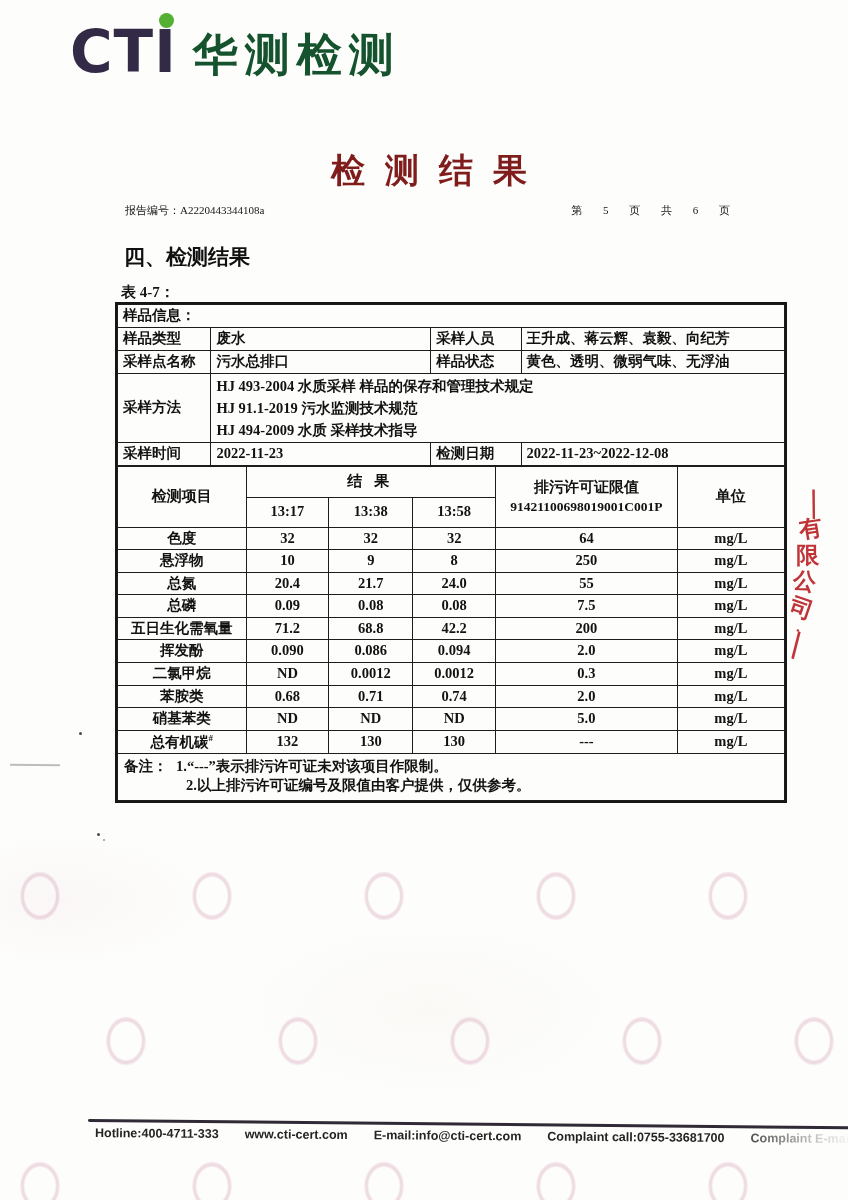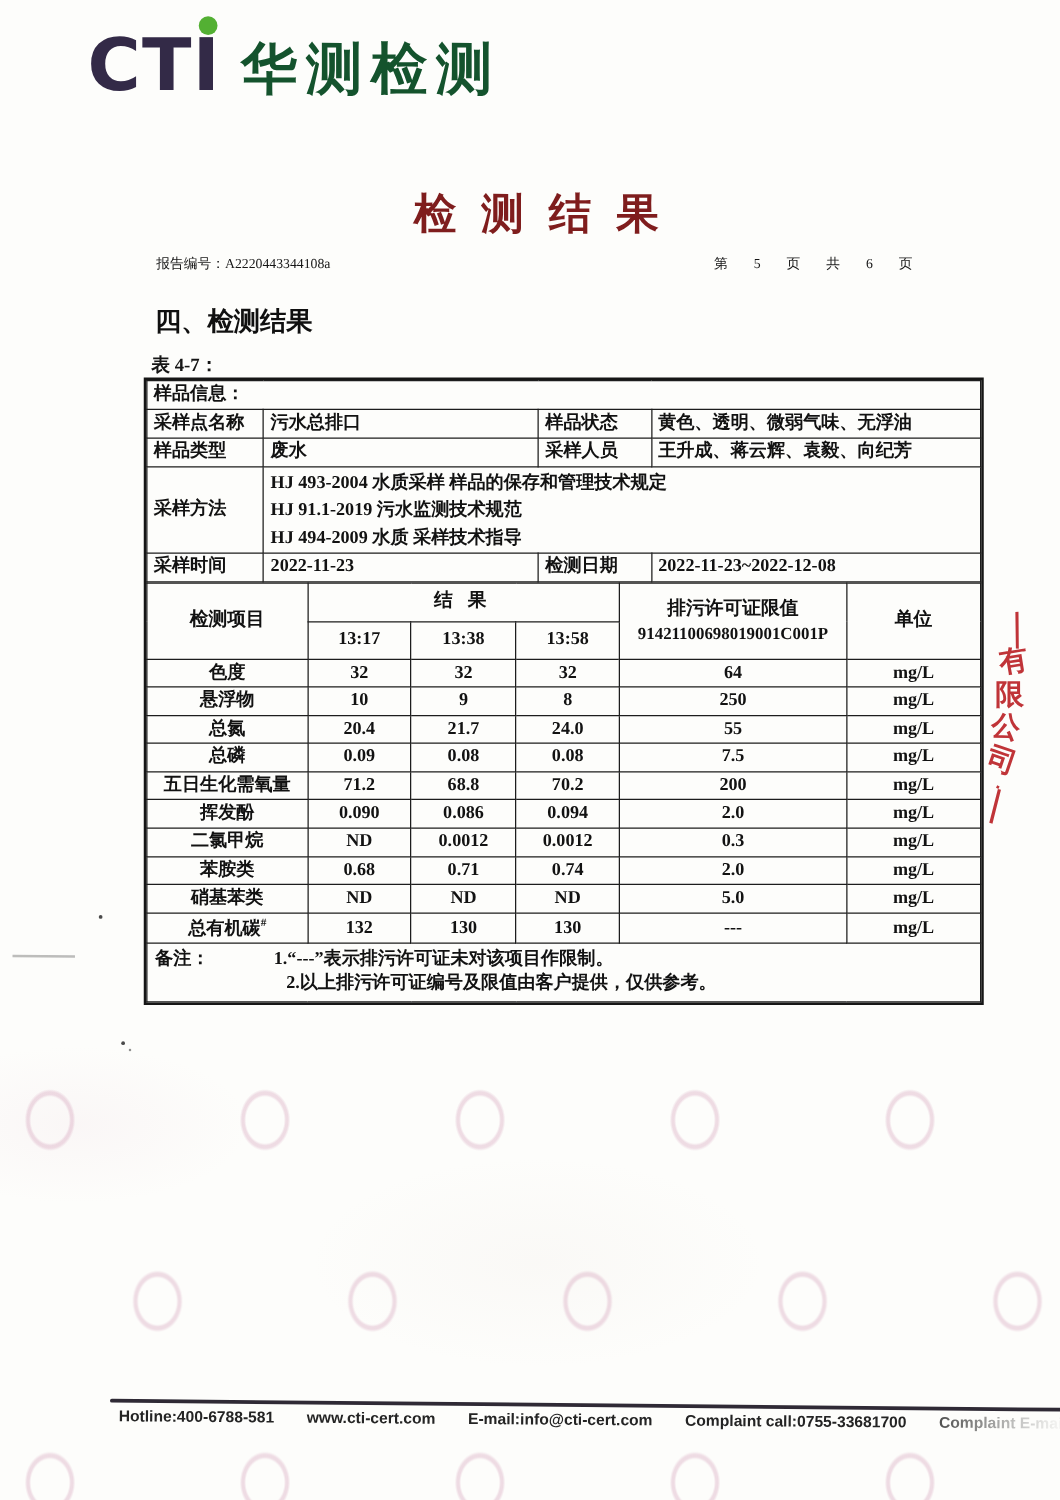--- a/index.html
+++ b/index.html
@@ -42,21 +42,21 @@
   .results-table th { text-align:center; }
   .res-h1 th { height:31px; font-size:15px; }
   .res-h2 th { height:30px; font-family:"Liberation Serif", serif; }
   .res-title { letter-spacing:12px; padding-left:12px; }
   .limit-code { font-size:13.5px; letter-spacing:0; font-weight:700; }
   .data-row td { height:22px; text-align:center; }
   sup { font-size:9px; }
   .notes-cell { padding:3px 6px 5px 6px; }
   .notes-flex { display:flex; }
   .notes-label { width:52px; flex:none; font-weight:700; }
-  .notes-lines div { line-height:19px;margin-left:43px; }
+  .notes-lines div { line-height:19px; }
   .notes-lines div:nth-child(2) { padding-left:10px; }
   
   .stamp { position:absolute; left:794px; top:490px; display:flex; flex-direction:column;
            align-items:center; gap:2px; transform:rotate(7deg); color:#bb2328; opacity:0.92; }
   .stamp span { font-size:23px; font-weight:bold; line-height:1.08; display:block; }
   .stamp span:nth-child(1){ transform:rotate(-50deg) scale(1.1); }
   .stamp span:nth-child(2){ transform:rotate(-16deg); }
   .stamp span:nth-child(3){ transform:rotate(-7deg); }
   .stamp span:nth-child(4){ transform:rotate(3deg); }
   .stamp span:nth-child(5){ transform:rotate(12deg); }
@@ -122,30 +122,30 @@
         <col style="width:88px">
         <col style="width:207px">
         <col style="width:85px">
         <col style="width:248px">
       </colgroup>
     <tbody>
         <tr class="info-head">
       <td colspan="4">样品信息：</td>
     </tr>
     <tr class="rowA">
+      <td>样品类型</td>
+      <td>废水</td>
+      <td>采样人员</td>
+      <td>王升成、蒋云辉、袁毅、向纪芳</td>
+    </tr>
+    <tr class="rowA">
       <td>采样点名称</td>
       <td>污水总排口</td>
       <td>样品状态</td>
       <td>黄色、透明、微弱气味、无浮油</td>
-    </tr>
-    <tr class="rowA">
-      <td>样品类型</td>
-      <td>废水</td>
-      <td>采样人员</td>
-      <td>王升成、蒋云辉、袁毅、向纪芳</td>
     </tr>
     <tr>
       <td>采样方法</td>
       <td colspan="3" class="method-cell">
         <div>HJ 493-2004  水质采样  样品的保存和管理技术规定</div>
         <div>HJ 91.1-2019  污水监测技术规范</div>
         <div>HJ 494-2009  水质  采样技术指导</div>
       </td>
     </tr>
     <tr class="rowA">
@@ -211,21 +211,21 @@
       <td>0.09</td>
       <td>0.08</td>
       <td>0.08</td>
       <td>7.5</td>
       <td>mg/L</td>
     </tr>
     <tr class="data-row">
       <td>五日生化需氧量</td>
       <td>71.2</td>
       <td>68.8</td>
-      <td>70.2</td>
+      <td>42.2</td>
       <td>200</td>
       <td>mg/L</td>
     </tr>
     <tr class="data-row">
       <td>挥发酚</td>
       <td>0.090</td>
       <td>0.086</td>
       <td>0.094</td>
       <td>2.0</td>
       <td>mg/L</td>
@@ -288,18 +288,18 @@
   <span>＼</span>
 </div>
 
 <div class="artifact-line-left"></div>
 <div class="dot dot1"></div>
 <div class="dot dot2"></div>
 <div class="dot dot3"></div>
 
 <div class="footer-divider"></div>
 <div class="footer">
-  <span>Hotline:400-6788-581</span>
+  <span>Hotline:400-4711-333</span>
   <span>www.cti-cert.com</span>
   <span>E-mail:info@cti-cert.com</span>
   <span>Complaint call:0755-33681700</span>
   <span class="fade">Complaint E-mail</span>
 </div>
 
 </body></html>

